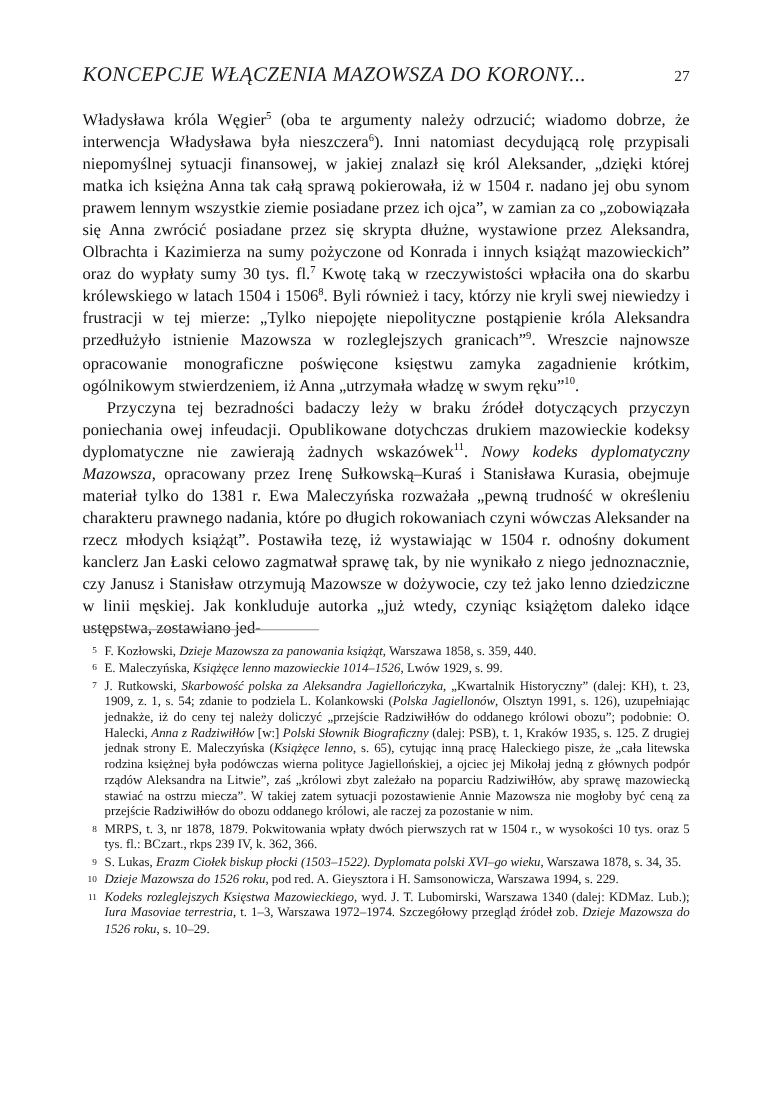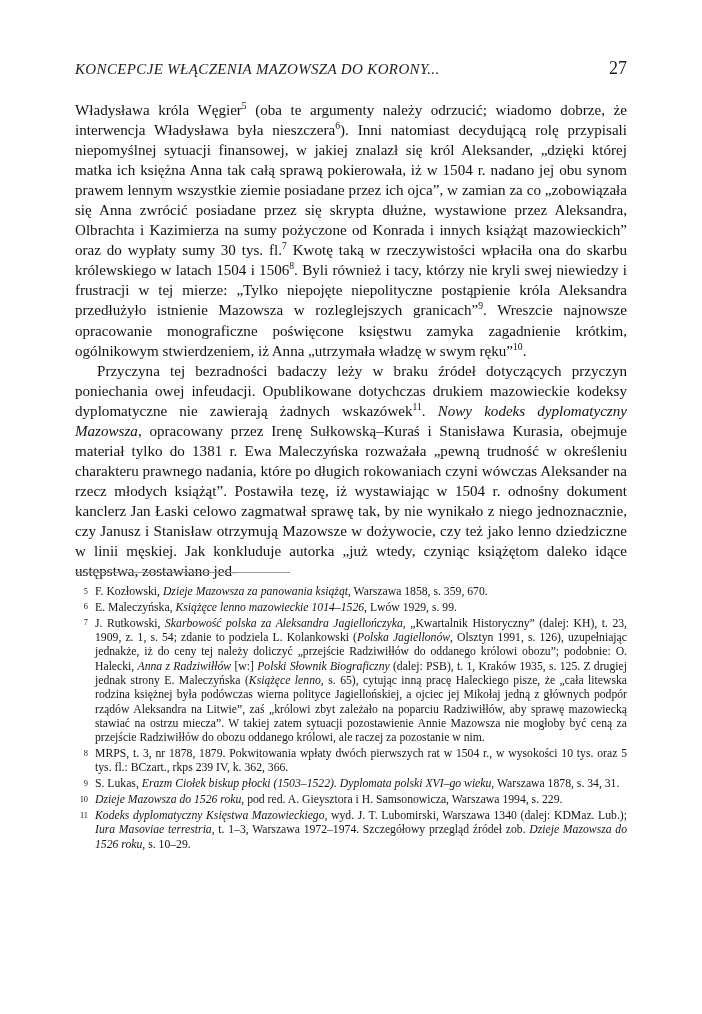--- a/index.html
+++ b/index.html
@@ -29,27 +29,27 @@
     position: absolute;
     left: 75px;
     top: 58px;
     width: 552px;
     display: flex;
     align-items: baseline;
     justify-content: space-between;
   }
   .runhead-title {
     font-style: italic;
-    font-size: 15px;
+    font-size: 19px;
     letter-spacing: 0.35px;
     color: #1d1d1d;
     white-space: nowrap;
   }
   .runhead-folio {
-    font-size: 18px;
+    font-size: 14px;
     font-style: normal;
     color: #1d1d1d;
   }
 
   
   .body-block {
     position: absolute;
     left: 75px;
     top: 100px;
     width: 552px;
@@ -123,22 +123,22 @@
   </div>
 
   <div class="body-block">
       <p class="para"><span>Władysława króla Węgier</span><sup class="fnref">5</sup><span> (oba te argumenty należy odrzucić; wiadomo dobrze, że interwencja Władysława była nieszczera</span><sup class="fnref">6</sup><span>). Inni natomiast decydującą rolę przypisali niepomyślnej sytuacji finansowej, w jakiej znalazł się król Aleksander, „dzięki której matka ich księżna Anna tak całą sprawą pokierowała, iż w 1504 r. nadano jej obu synom prawem lennym wszystkie ziemie posiadane przez ich ojca”, w zamian za co „zobowiązała się Anna zwrócić posiadane przez się skrypta dłużne, wystawione przez Aleksandra, Olbrachta i Kazimierza na sumy pożyczone od Konrada i innych książąt mazowieckich” oraz do wypłaty sumy 30 tys. fl.</span><sup class="fnref">7</sup><span> Kwotę taką w rzeczywistości wpłaciła ona do skarbu królewskiego w latach 1504 i 1506</span><sup class="fnref">8</sup><span>. Byli również i tacy, którzy nie kryli swej niewiedzy i frustracji w tej mierze: „Tylko niepojęte niepolityczne postąpienie króla Aleksandra przedłużyło istnienie Mazowsza w rozleglejszych granicach”</span><sup class="fnref">9</sup><span>. Wreszcie najnowsze opracowanie monograficzne poświęcone księstwu zamyka zagadnienie krótkim, ogólnikowym stwierdzeniem, iż Anna „utrzymała władzę w swym ręku”</span><sup class="fnref">10</sup><span>.</span></p>
       <p class="para indent"><span>Przyczyna tej bezradności badaczy leży w braku źródeł dotyczących przyczyn poniechania owej infeudacji. Opublikowane dotychczas drukiem mazowieckie kodeksy dyplomatyczne nie zawierają żadnych wskazówek</span><sup class="fnref">11</sup><span>. </span><i>Nowy kodeks dyplomatyczny Mazowsza</i><span>, opracowany przez Irenę Sułkowską–Kuraś i Stanisława Kurasia, obejmuje materiał tylko do 1381 r. Ewa Maleczyńska rozważała „pewną trudność w określeniu charakteru prawnego nadania, które po długich rokowaniach czyni wówczas Aleksander na rzecz młodych książąt”. Postawiła tezę, iż wystawiając w 1504 r. odnośny dokument kanclerz Jan Łaski celowo zagmatwał sprawę tak, by nie wynikało z niego jednoznacznie, czy Janusz i Stanisław otrzymują Mazowsze w dożywocie, czy też jako lenno dziedziczne w linii męskiej. Jak konkluduje autorka „już wtedy, czyniąc książętom daleko idące ustępstwa, zostawiano jed-</span></p>
     </div>
 
   <div class="fn-rule"></div>
 
   <div class="footnotes">
-      <div class="fn"><span class="fn-num">5</span><span>F. Kozłowski, </span><i>Dzieje Mazowsza za panowania książąt</i><span>, Warszawa 1858, s. 359, 670.</span></div>
+      <div class="fn"><span class="fn-num">5</span><span>F. Kozłowski, </span><i>Dzieje Mazowsza za panowania książąt</i><span>, Warszawa 1858, s. 359, 440.</span></div>
       <div class="fn"><span class="fn-num">6</span><span>E. Maleczyńska, </span><i>Książęce lenno mazowieckie 1014–1526</i><span>, Lwów 1929, s. 99.</span></div>
       <div class="fn"><span class="fn-num">7</span><span>J. Rutkowski, </span><i>Skarbowość polska za Aleksandra Jagiellończyka</i><span>, „Kwartalnik Historyczny” (dalej: KH), t. 23, 1909, z. 1, s. 54; zdanie to podziela L. Kolankowski (</span><i>Polska Jagiellonów</i><span>, Olsztyn 1991, s. 126), uzupełniając jednakże, iż do ceny tej należy doliczyć „przejście Radziwiłłów do oddanego królowi obozu”; podobnie: O. Halecki, </span><i>Anna z Radziwiłłów</i><span> [w:] </span><i>Polski Słownik Biograficzny</i><span> (dalej: PSB), t. 1, Kraków 1935, s. 125. Z drugiej jednak strony E. Maleczyńska (</span><i>Książęce lenno</i><span>, s. 65), cytując inną pracę Haleckiego pisze, że „cała litewska rodzina księżnej była podówczas wierna polityce Jagiellońskiej, a ojciec jej Mikołaj jedną z głównych podpór rządów Aleksandra na Litwie”, zaś „królowi zbyt zależało na poparciu Radziwiłłów, aby sprawę mazowiecką stawiać na ostrzu miecza”. W takiej zatem sytuacji pozostawienie Annie Mazowsza nie mogłoby być ceną za przejście Radziwiłłów do obozu oddanego królowi, ale raczej za pozostanie w nim.</span></div>
       <div class="fn"><span class="fn-num">8</span><span>MRPS, t. 3, nr 1878, 1879. Pokwitowania wpłaty dwóch pierwszych rat w 1504 r., w wysokości 10 tys. oraz 5 tys. fl.: BCzart., rkps 239 IV, k. 362, 366.</span></div>
-      <div class="fn"><span class="fn-num">9</span><span>S. Lukas, </span><i>Erazm Ciołek biskup płocki (1503–1522). Dyplomata polski XVI–go wieku</i><span>, Warszawa 1878, s. 34, 31.</span></div>
+      <div class="fn"><span class="fn-num">9</span><span>S. Lukas, </span><i>Erazm Ciołek biskup płocki (1503–1522). Dyplomata polski XVI–go wieku</i><span>, Warszawa 1878, s. 34, 35.</span></div>
       <div class="fn"><span class="fn-num">10</span><i>Dzieje Mazowsza do 1526 roku</i><span>, pod red. A. Gieysztora i H. Samsonowicza, Warszawa 1994, s. 229.</span></div>
-      <div class="fn"><span class="fn-num">11</span><i>Kodeks dyplomatyczny Księstwa Mazowieckiego</i><span>, wyd. J. T. Lubomirski, Warszawa 1340 (dalej: KDMaz. Lub.); </span><i>Iura Masoviae terrestria</i><span>, t. 1–3, Warszawa 1972–1974. Szczegółowy przegląd źródeł zob. </span><i>Dzieje Mazowsza do 1526 roku</i><span>, s. 10–29.</span></div>
+      <div class="fn"><span class="fn-num">11</span><i>Kodeks rozleglejszych Księstwa Mazowieckiego</i><span>, wyd. J. T. Lubomirski, Warszawa 1340 (dalej: KDMaz. Lub.); </span><i>Iura Masoviae terrestria</i><span>, t. 1–3, Warszawa 1972–1974. Szczegółowy przegląd źródeł zob. </span><i>Dzieje Mazowsza do 1526 roku</i><span>, s. 10–29.</span></div>
     </div>
 
 </div>
 
 </body></html>

